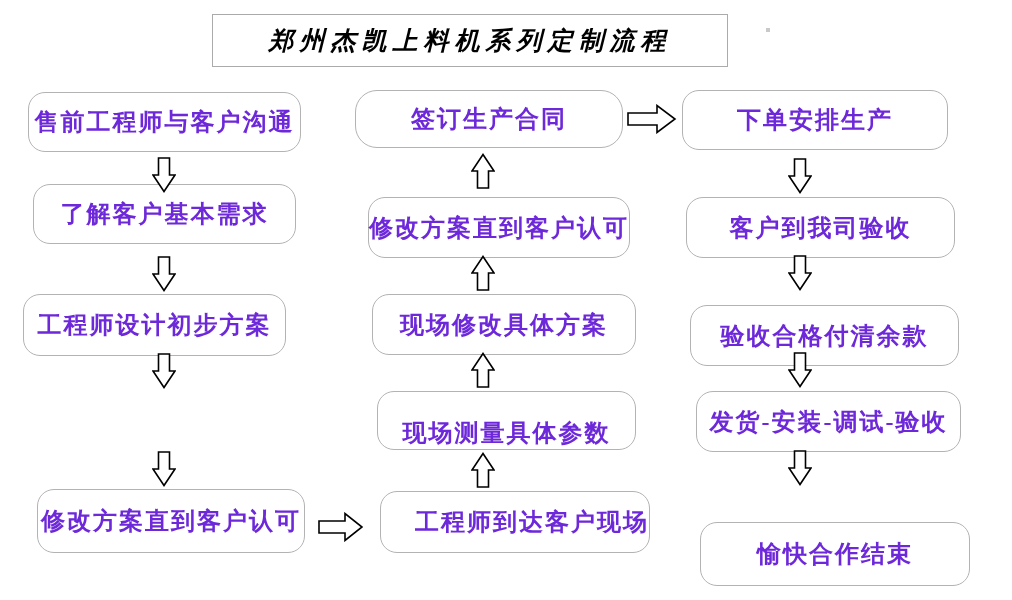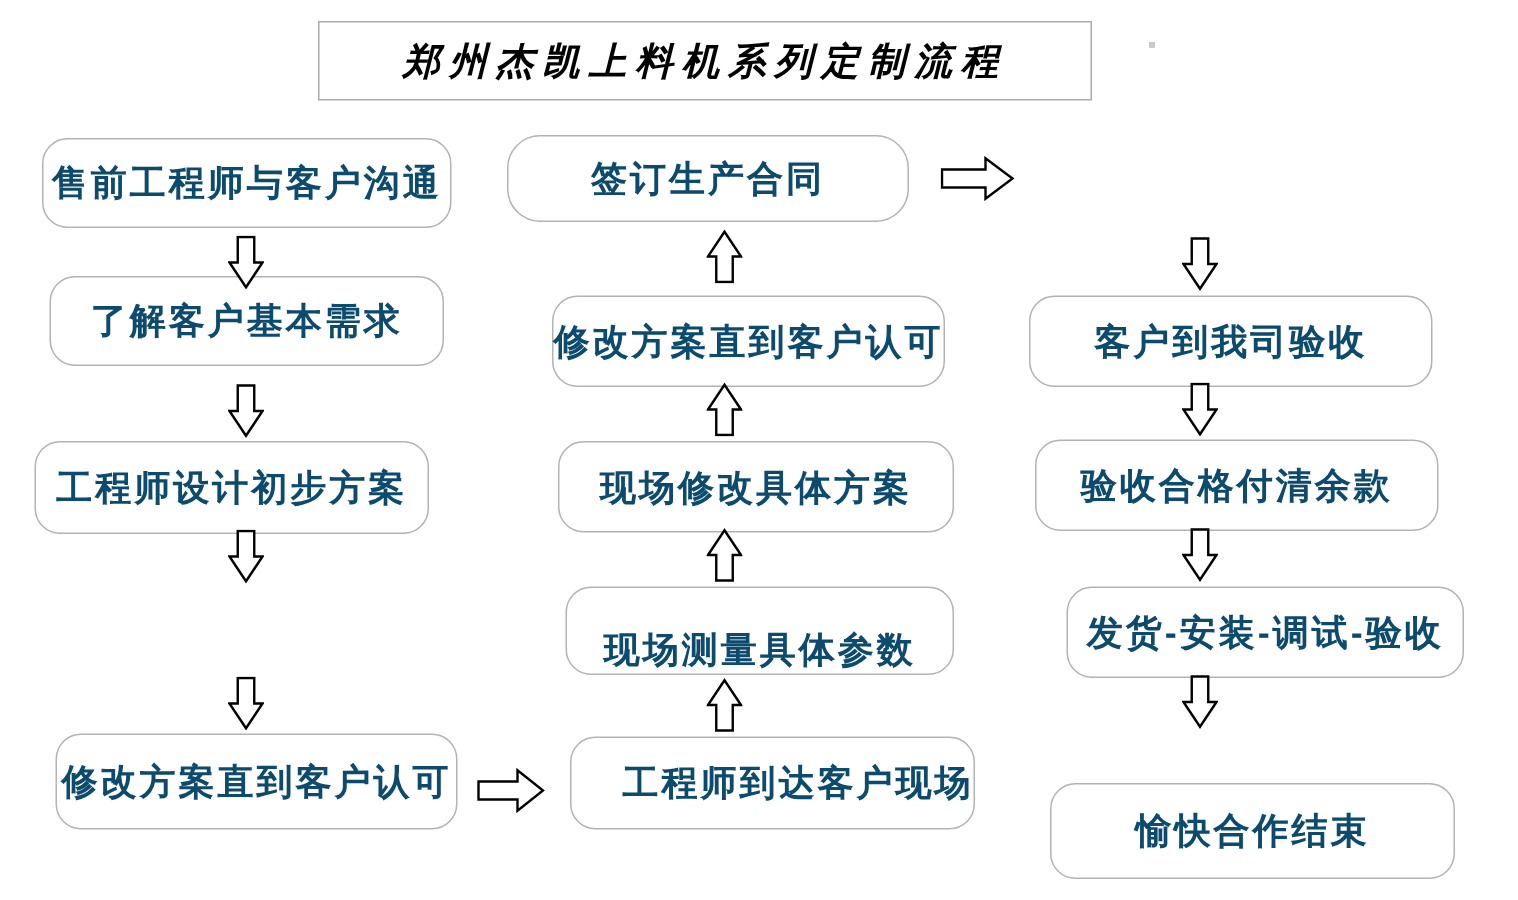--- a/index.html
+++ b/index.html
@@ -6,21 +6,21 @@
     margin: 0;
     padding: 0;
     background: #ffffff;
   }
   #canvas {
     position: relative;
     width: 1012px;
     height: 600px;
     background: #ffffff;
     overflow: hidden;
-    font-family: Liberation Sans, sans-serif;
+    font-family: Liberation Serif, serif;
   }
   .title-box {
     position: absolute;
     left: 212px; top: 14px;
     width: 516px; height: 53px;
     border: 1px solid #ababab;
     background: #ffffff;
     display: flex;
     align-items: center;
     justify-content: center;
@@ -41,50 +41,50 @@
     background: #ffffff;
     display: flex;
     align-items: center;
     justify-content: center;
     box-sizing: border-box;
   }
   .flow-box span {
     font-size: 24px;
     font-weight: bold;
     letter-spacing: 2px;
-    color: #0c4a6e;
+    color: #6d28d9;
     white-space: nowrap;
   }
   .arrow {
     position: absolute;
     display: block;
   }
   .artifact-dot {
     position: absolute;
     left: 766px; top: 28px;
     width: 4px; height: 4px;
     background: #c9c9c9;
   }
   
   #L0 { left: 28px;  top: 92px;  width: 273px; height: 60px; }
   #L1 { left: 33px;  top: 184px; width: 263px; height: 60px; }
   #L2 { left: 23px;  top: 294px; width: 263px; height: 62px; }
   #L3 { left: 35px;  top: 390px; width: 263px; height: 62px; }
   #L4 { left: 37px;  top: 489px; width: 268px; height: 64px; }
   
-  #M0 { left: 338px; top: 90px;  width: 268px; height: 58px; border-radius: 22px; }
+  #M0 { left: 355px; top: 90px;  width: 268px; height: 58px; border-radius: 22px; }
   #M1 { left: 368px; top: 197px; width: 262px; height: 61px; }
   #M2 { left: 372px; top: 294px; width: 264px; height: 61px; justify-content: center; }
   #M3 { left: 377px; top: 391px; width: 259px; height: 59px; align-items: flex-end; }
   #M4 { left: 380px; top: 491px; width: 270px; height: 62px; justify-content: flex-end; }
   
   #R0 { left: 682px; top: 90px;  width: 266px; height: 60px; }
   #R1 { left: 686px; top: 197px; width: 269px; height: 61px; }
-  #R2 { left: 690px; top: 293px; width: 269px; height: 61px; }
-  #R3 { left: 711px; top: 391px; width: 265px; height: 61px; }
+  #R2 { left: 690px; top: 305px; width: 269px; height: 61px; }
+  #R3 { left: 696px; top: 391px; width: 265px; height: 61px; }
   #R4 { left: 700px; top: 490px; width: 270px; height: 64px; margin-top: 32px; }
 </style>
 </head>
 <body>
 
 <div id="canvas">
 
   <div class="title-box">
     <span class="title-text">郑州杰凯上料机系列定制流程</span>
   </div>
@@ -112,20 +112,23 @@
   <div class="flow-box" id="M2">
       <span>现场修改具体方案</span>
     </div>
   <div class="flow-box" id="M3">
       <span>现场测量具体参数</span>
     </div>
   <div class="flow-box" id="M4">
       <span>工程师到达客户现场</span>
     </div>
 
+  <div class="flow-box" id="R0">
+      <span>下单安排生产</span>
+    </div>
   <div class="flow-box" id="R1">
       <span>客户到我司验收</span>
     </div>
   <div class="flow-box" id="R2">
       <span>验收合格付清余款</span>
     </div>
   <div class="flow-box" id="R3">
       <span>发货-安装-调试-验收</span>
     </div>
   <div class="flow-box" id="R4">

